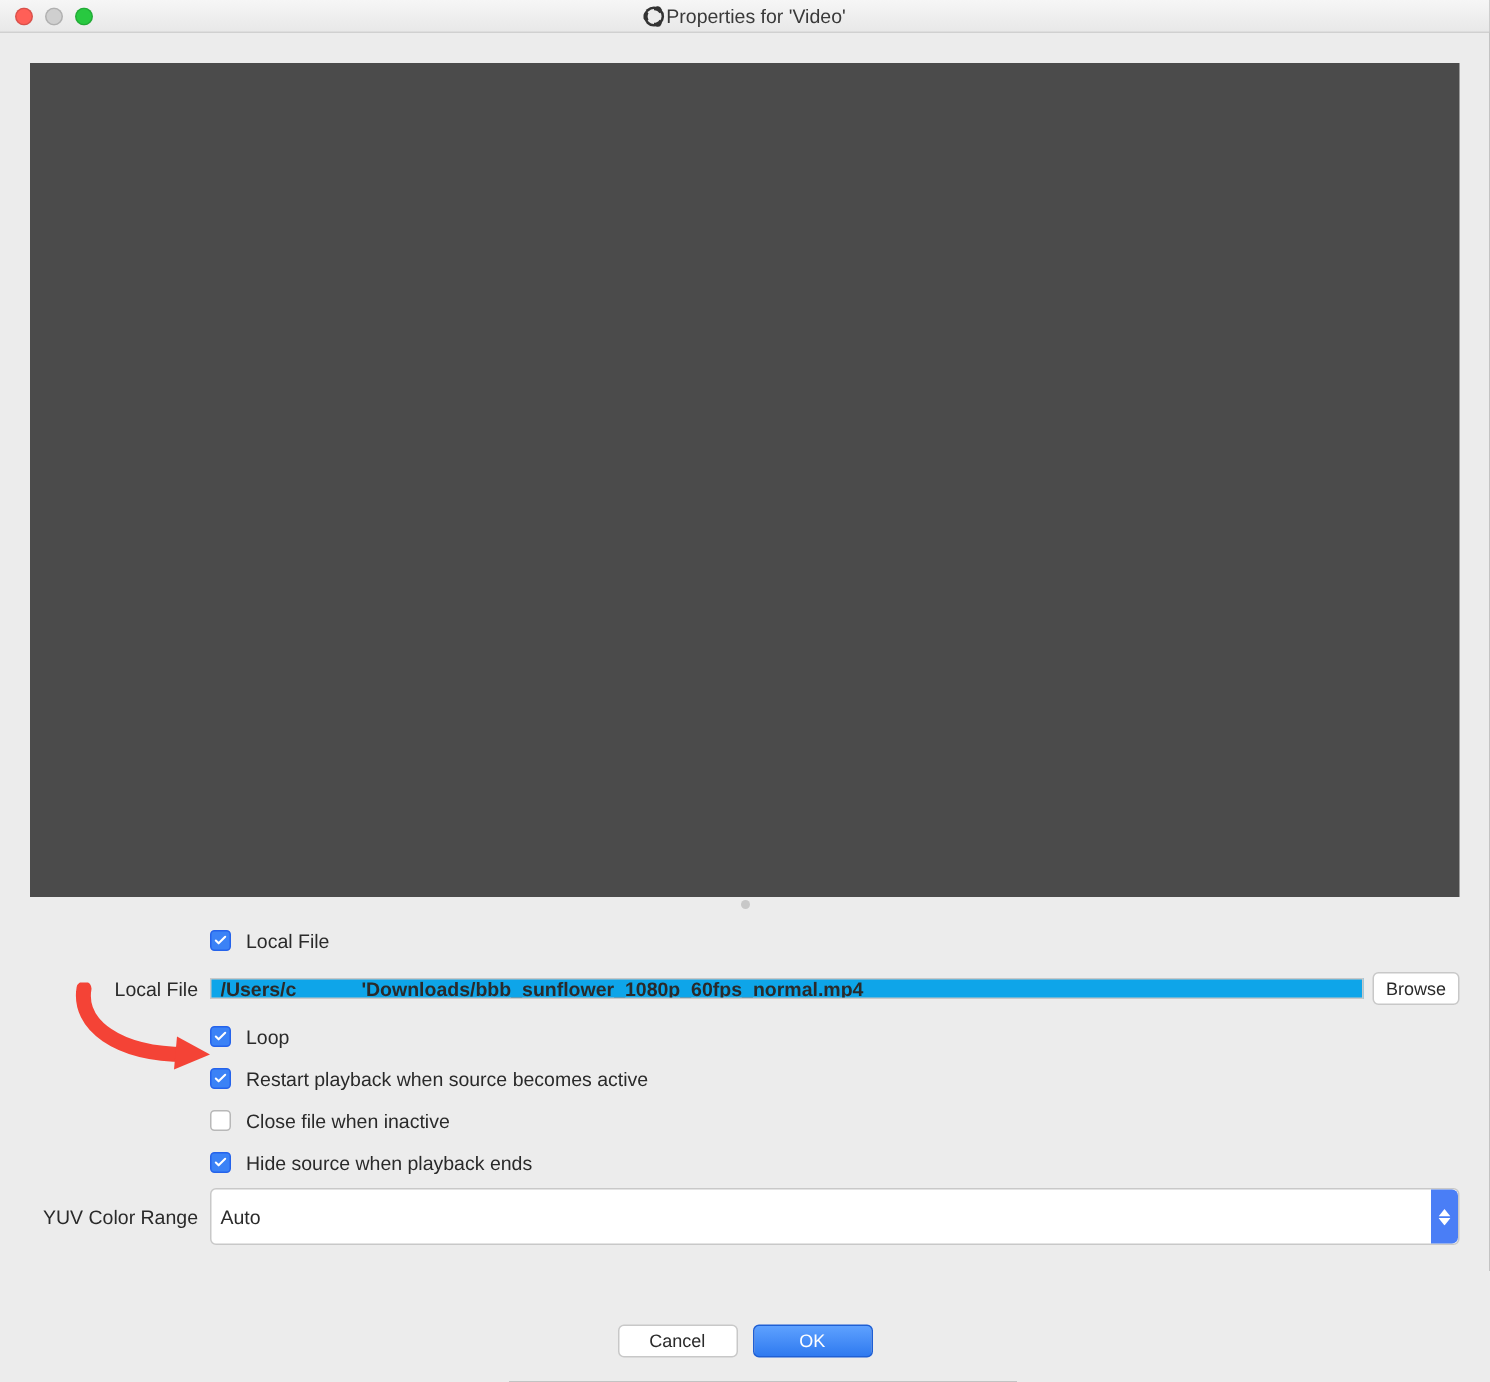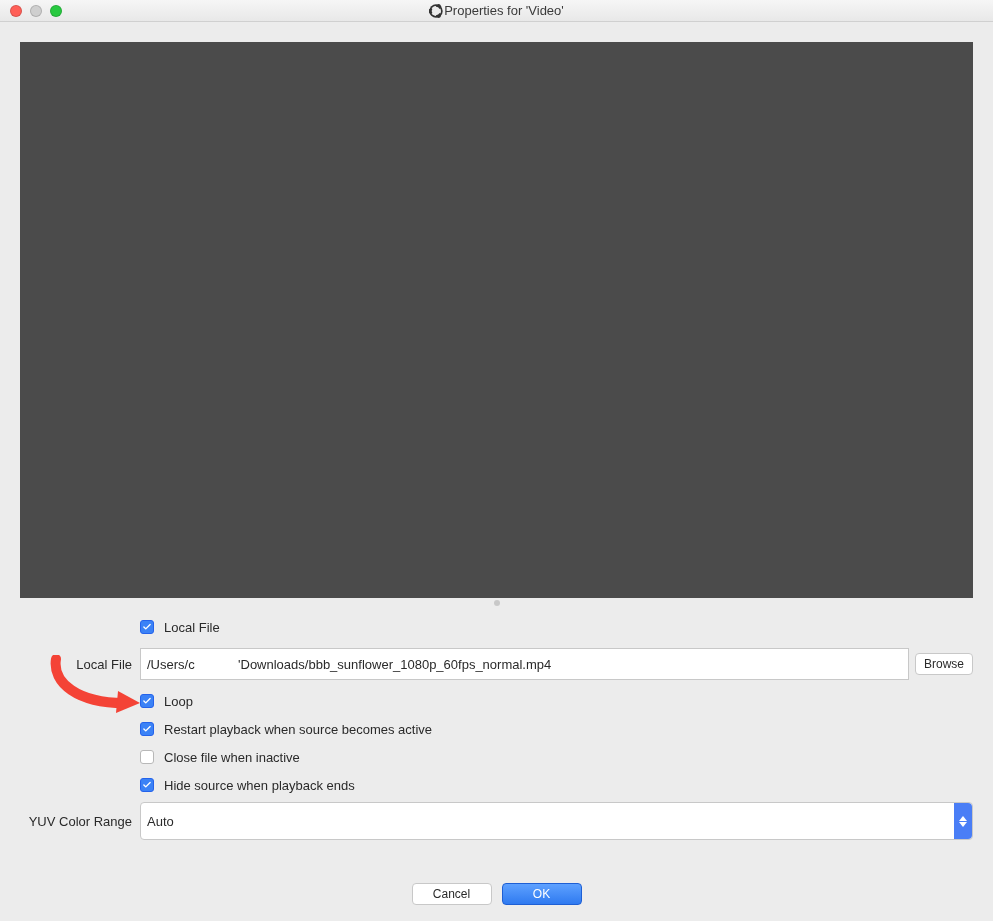--- a/index.html
+++ b/index.html
@@ -113,28 +113,29 @@
     border: 1px solid #2563eb;
   }
   .checkbox.unchecked {
     background: #fff;
     border: 1px solid #b8b8b8;
   }
   .checkbox svg { width: 10px; height: 10px; }
 
   .text-input {
     flex: 1;
-    height: 32px;
+    height: 14px;
     border: 1px solid #c8c8c8;
     border-radius: 0;
-    background: #ffffff;
+    background: #0ea5e9;
     padding: 0 6px;
     font-size: 13px;
     font-family: inherit;
     color: #2a2a2a;
+    font-weight: bold;
   }
 
   .btn {
     height: 22px;
     background: #fff;
     border: 1px solid #c8c8c8;
     border-radius: 4px;
     font-size: 12px;
     padding: 0 8px;
     cursor: default;

